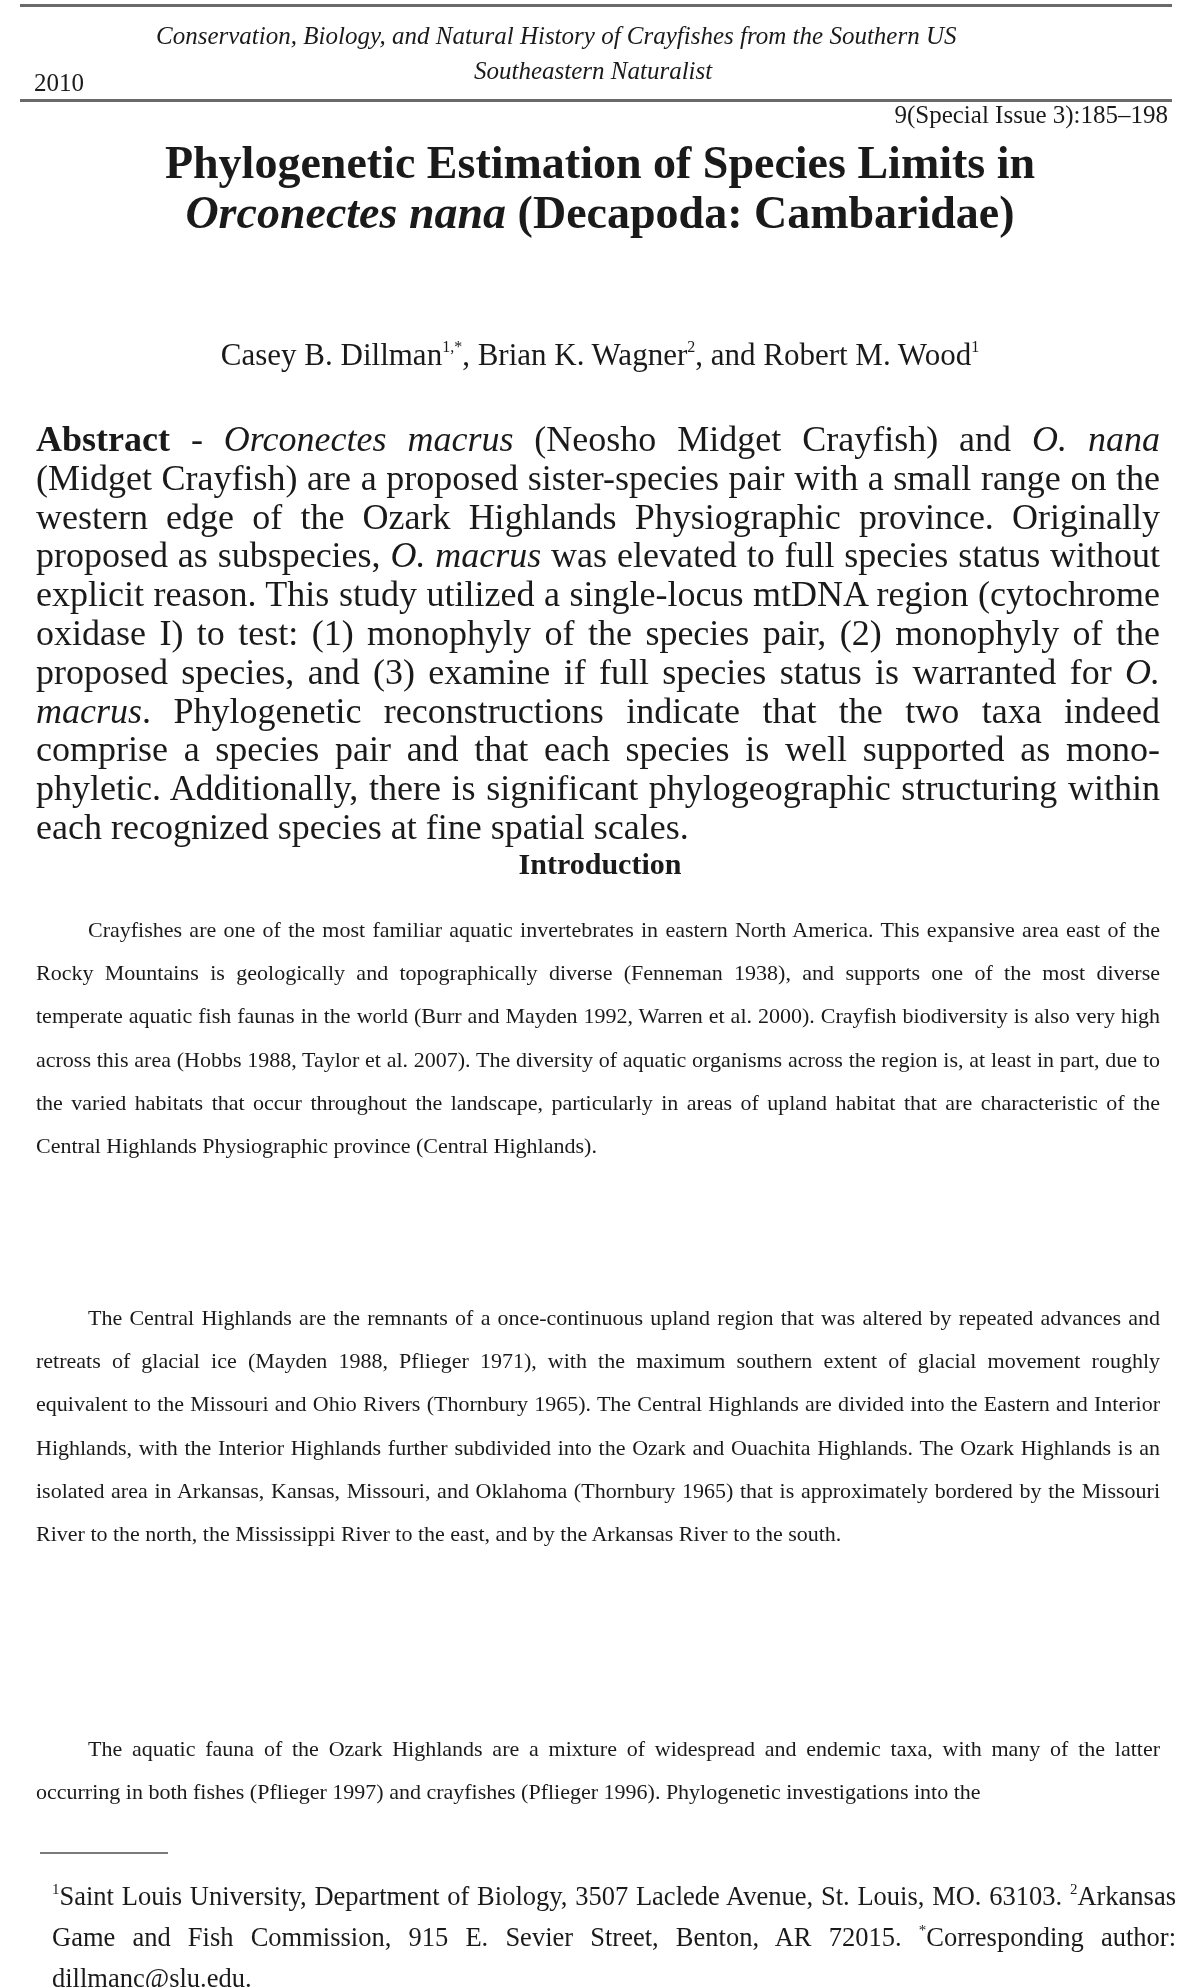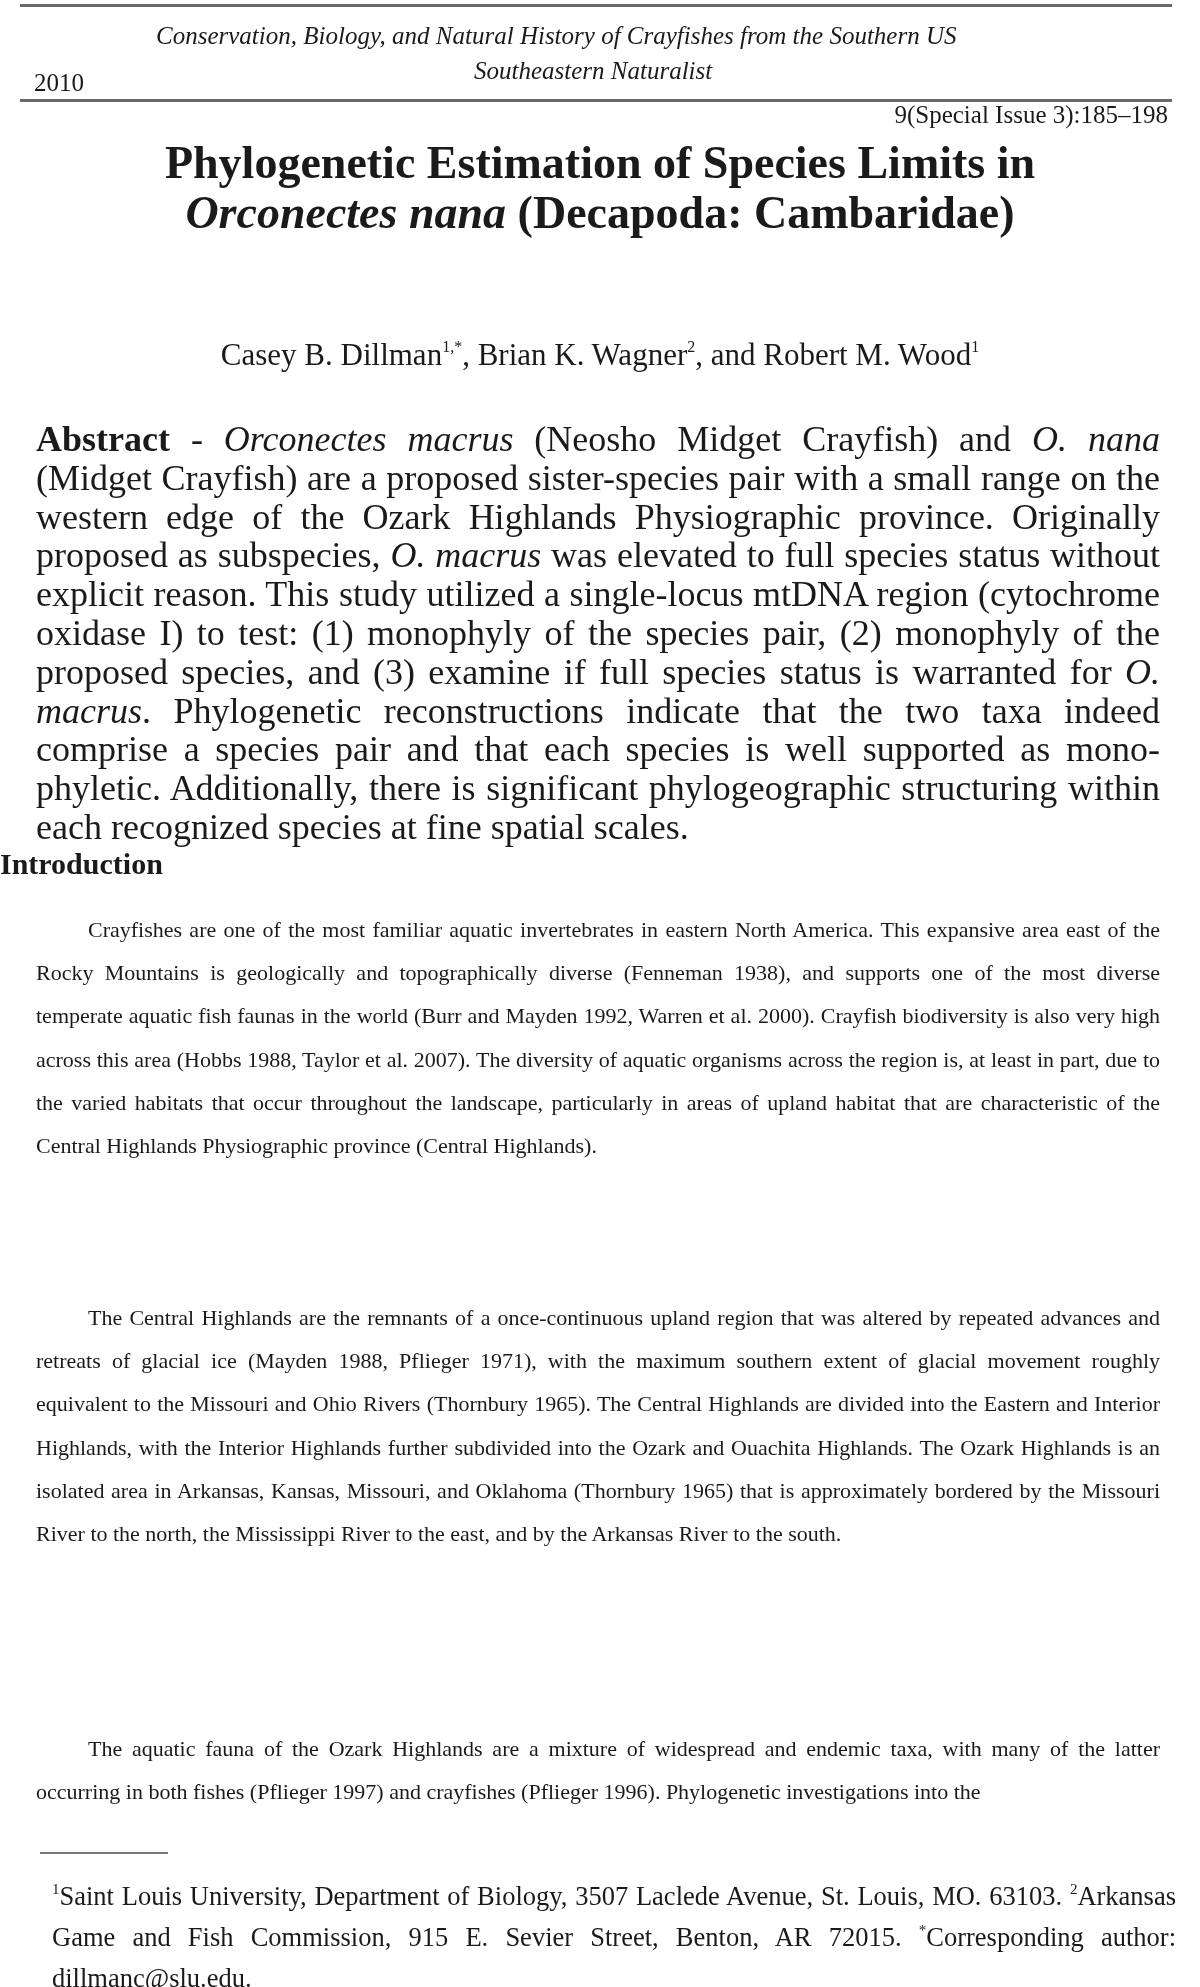--- a/index.html
+++ b/index.html
@@ -30,21 +30,21 @@
   #authors sup { font-size: 16px; vertical-align: 0; position: relative; top: -13px; }
 
   #abstract {
     position: absolute; top: 420px; left: 36px; width: 1124px;
     font-size: 36px; line-height: 38.8px; text-align: justify; margin: 0;
   }
   #abstract .lbl { font-weight: bold; }
   #abstract i { font-style: italic; }
 
   #intro-heading {
-    position: absolute; top: 846px; left: 0; width: 1200px; 
+    position: absolute; top: 846px; left: 0; width: 1200px; text-align: center;
     font-weight: bold; font-size: 30px; line-height: 36px; margin: 0;
   }
 
   .body-para {
     position: absolute; left: 36px; width: 1124px; margin: 0;
     font-size: 22px; line-height: 43.2px; text-align: justify; text-indent: 52px;
   }
   #para-1 { top: 908px; }
   #para-2 { top: 1296px; }
   #para-3 { top: 1727px; }

